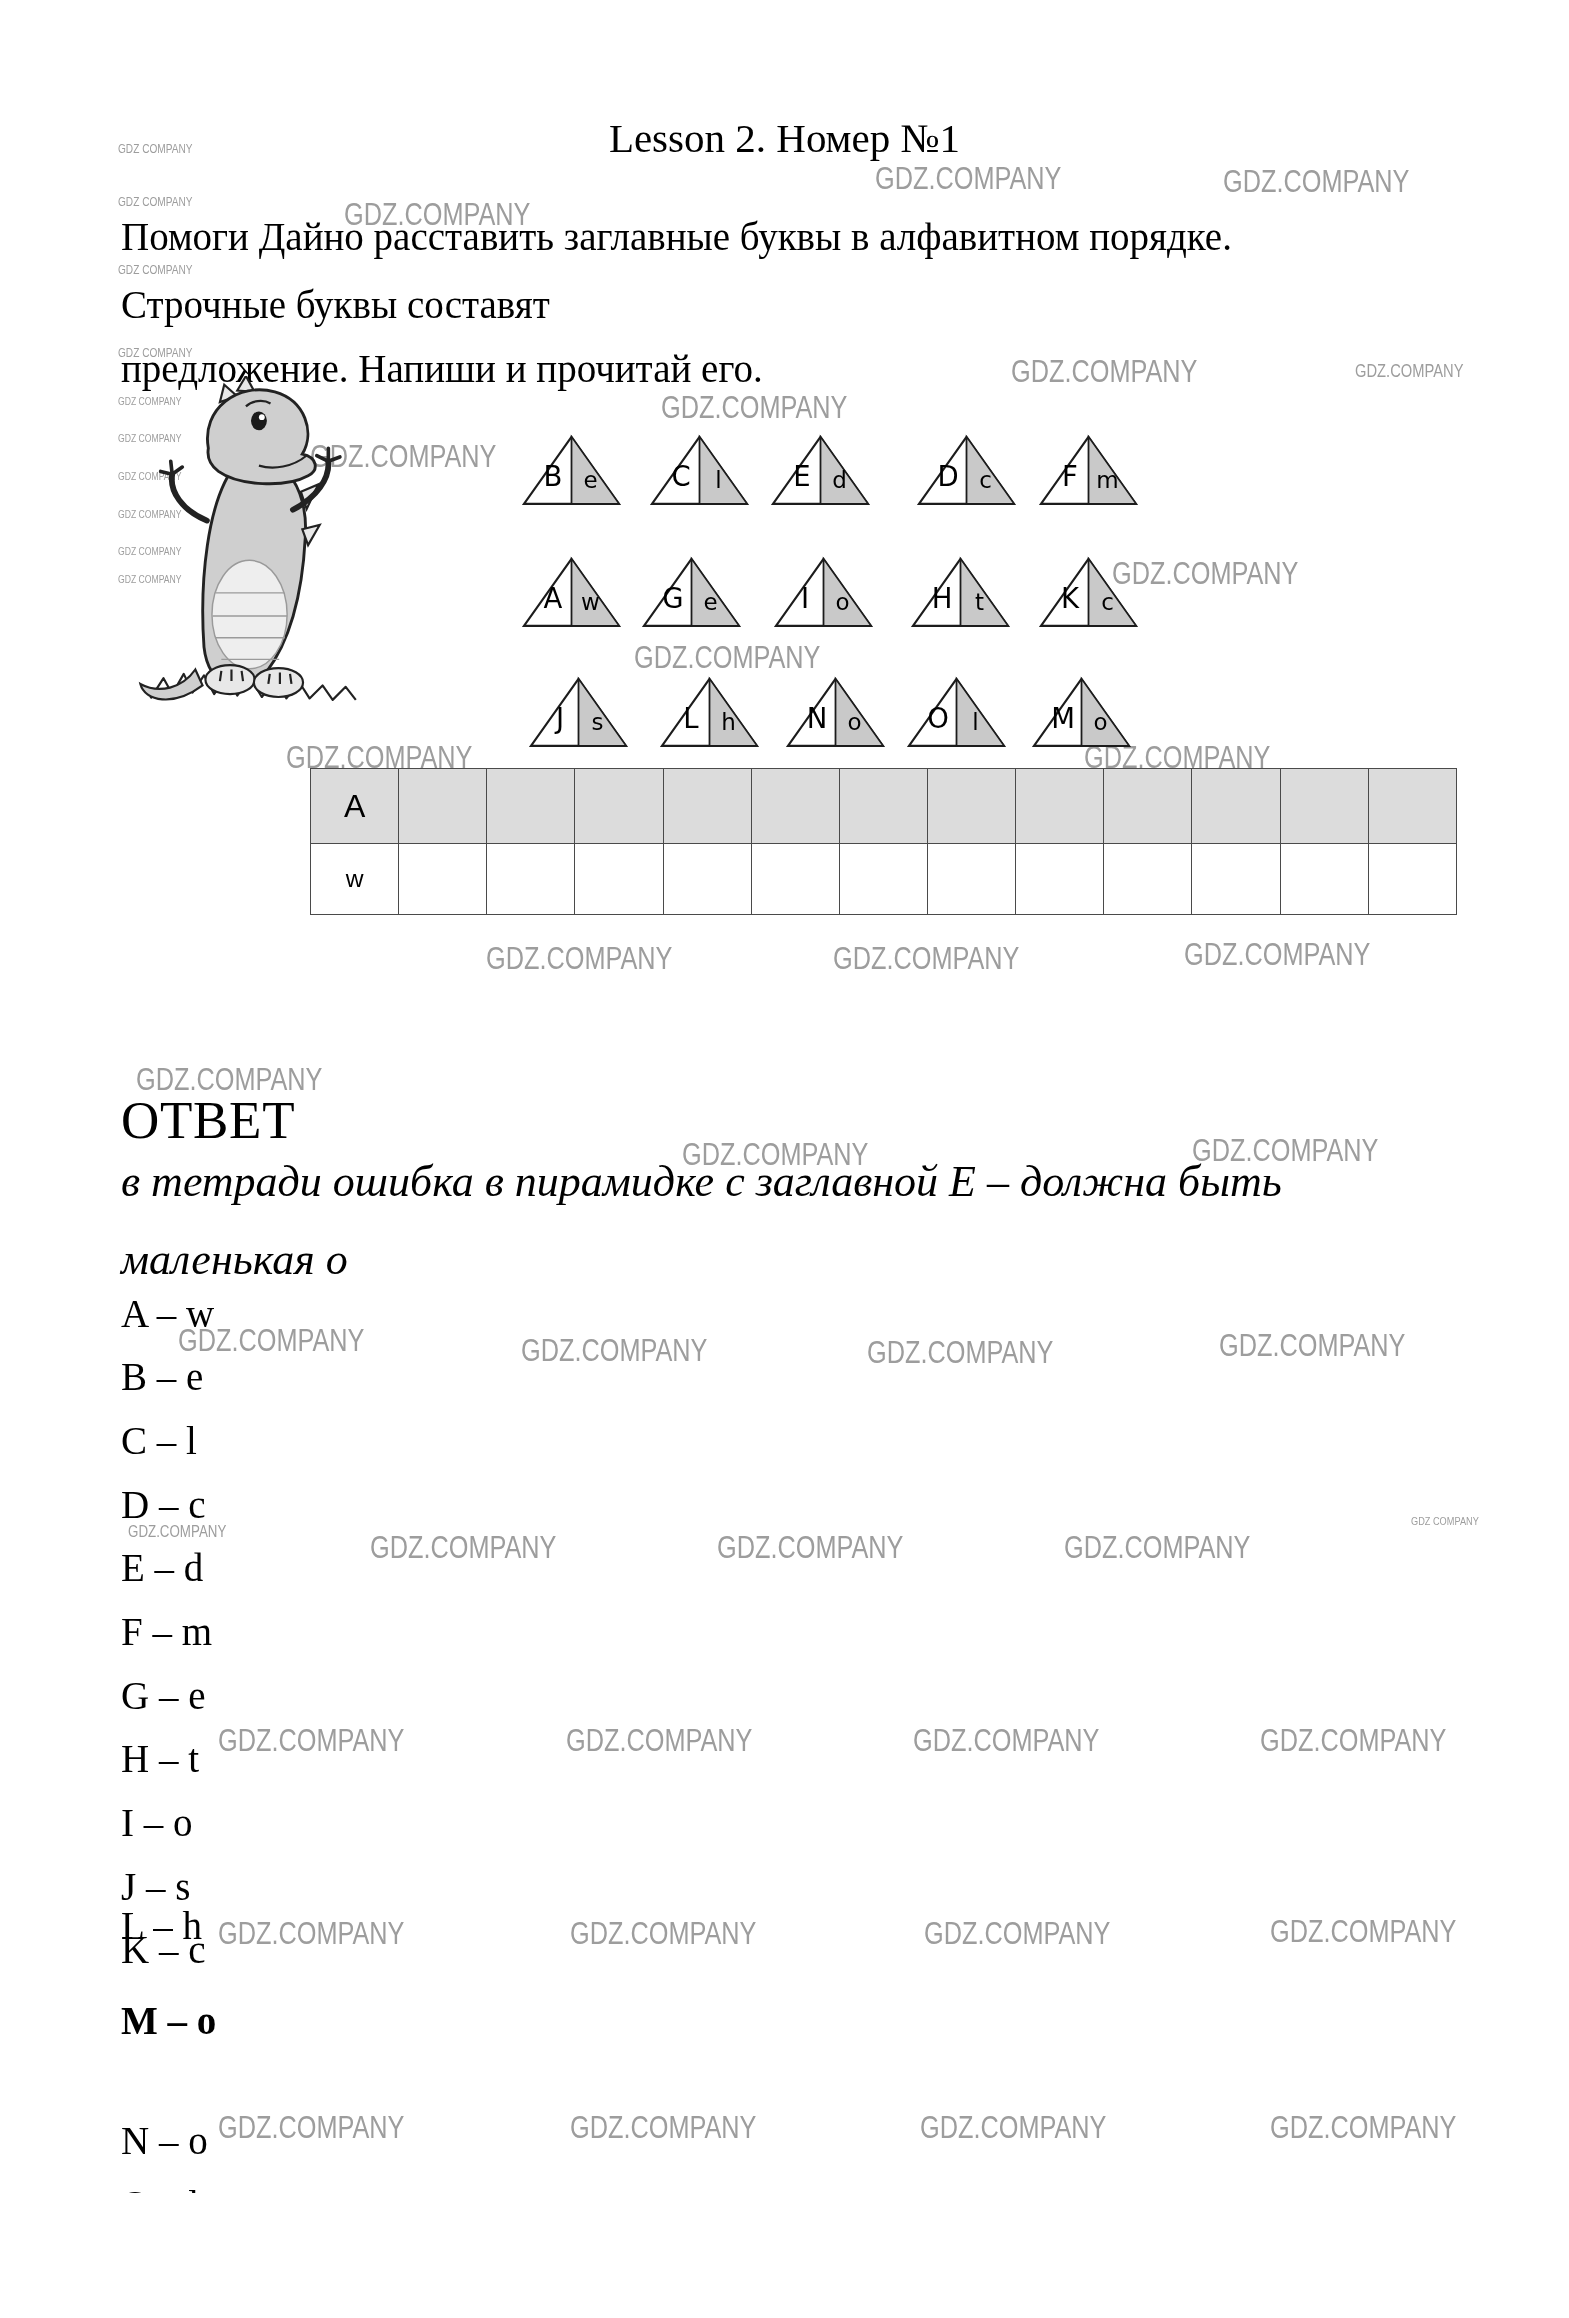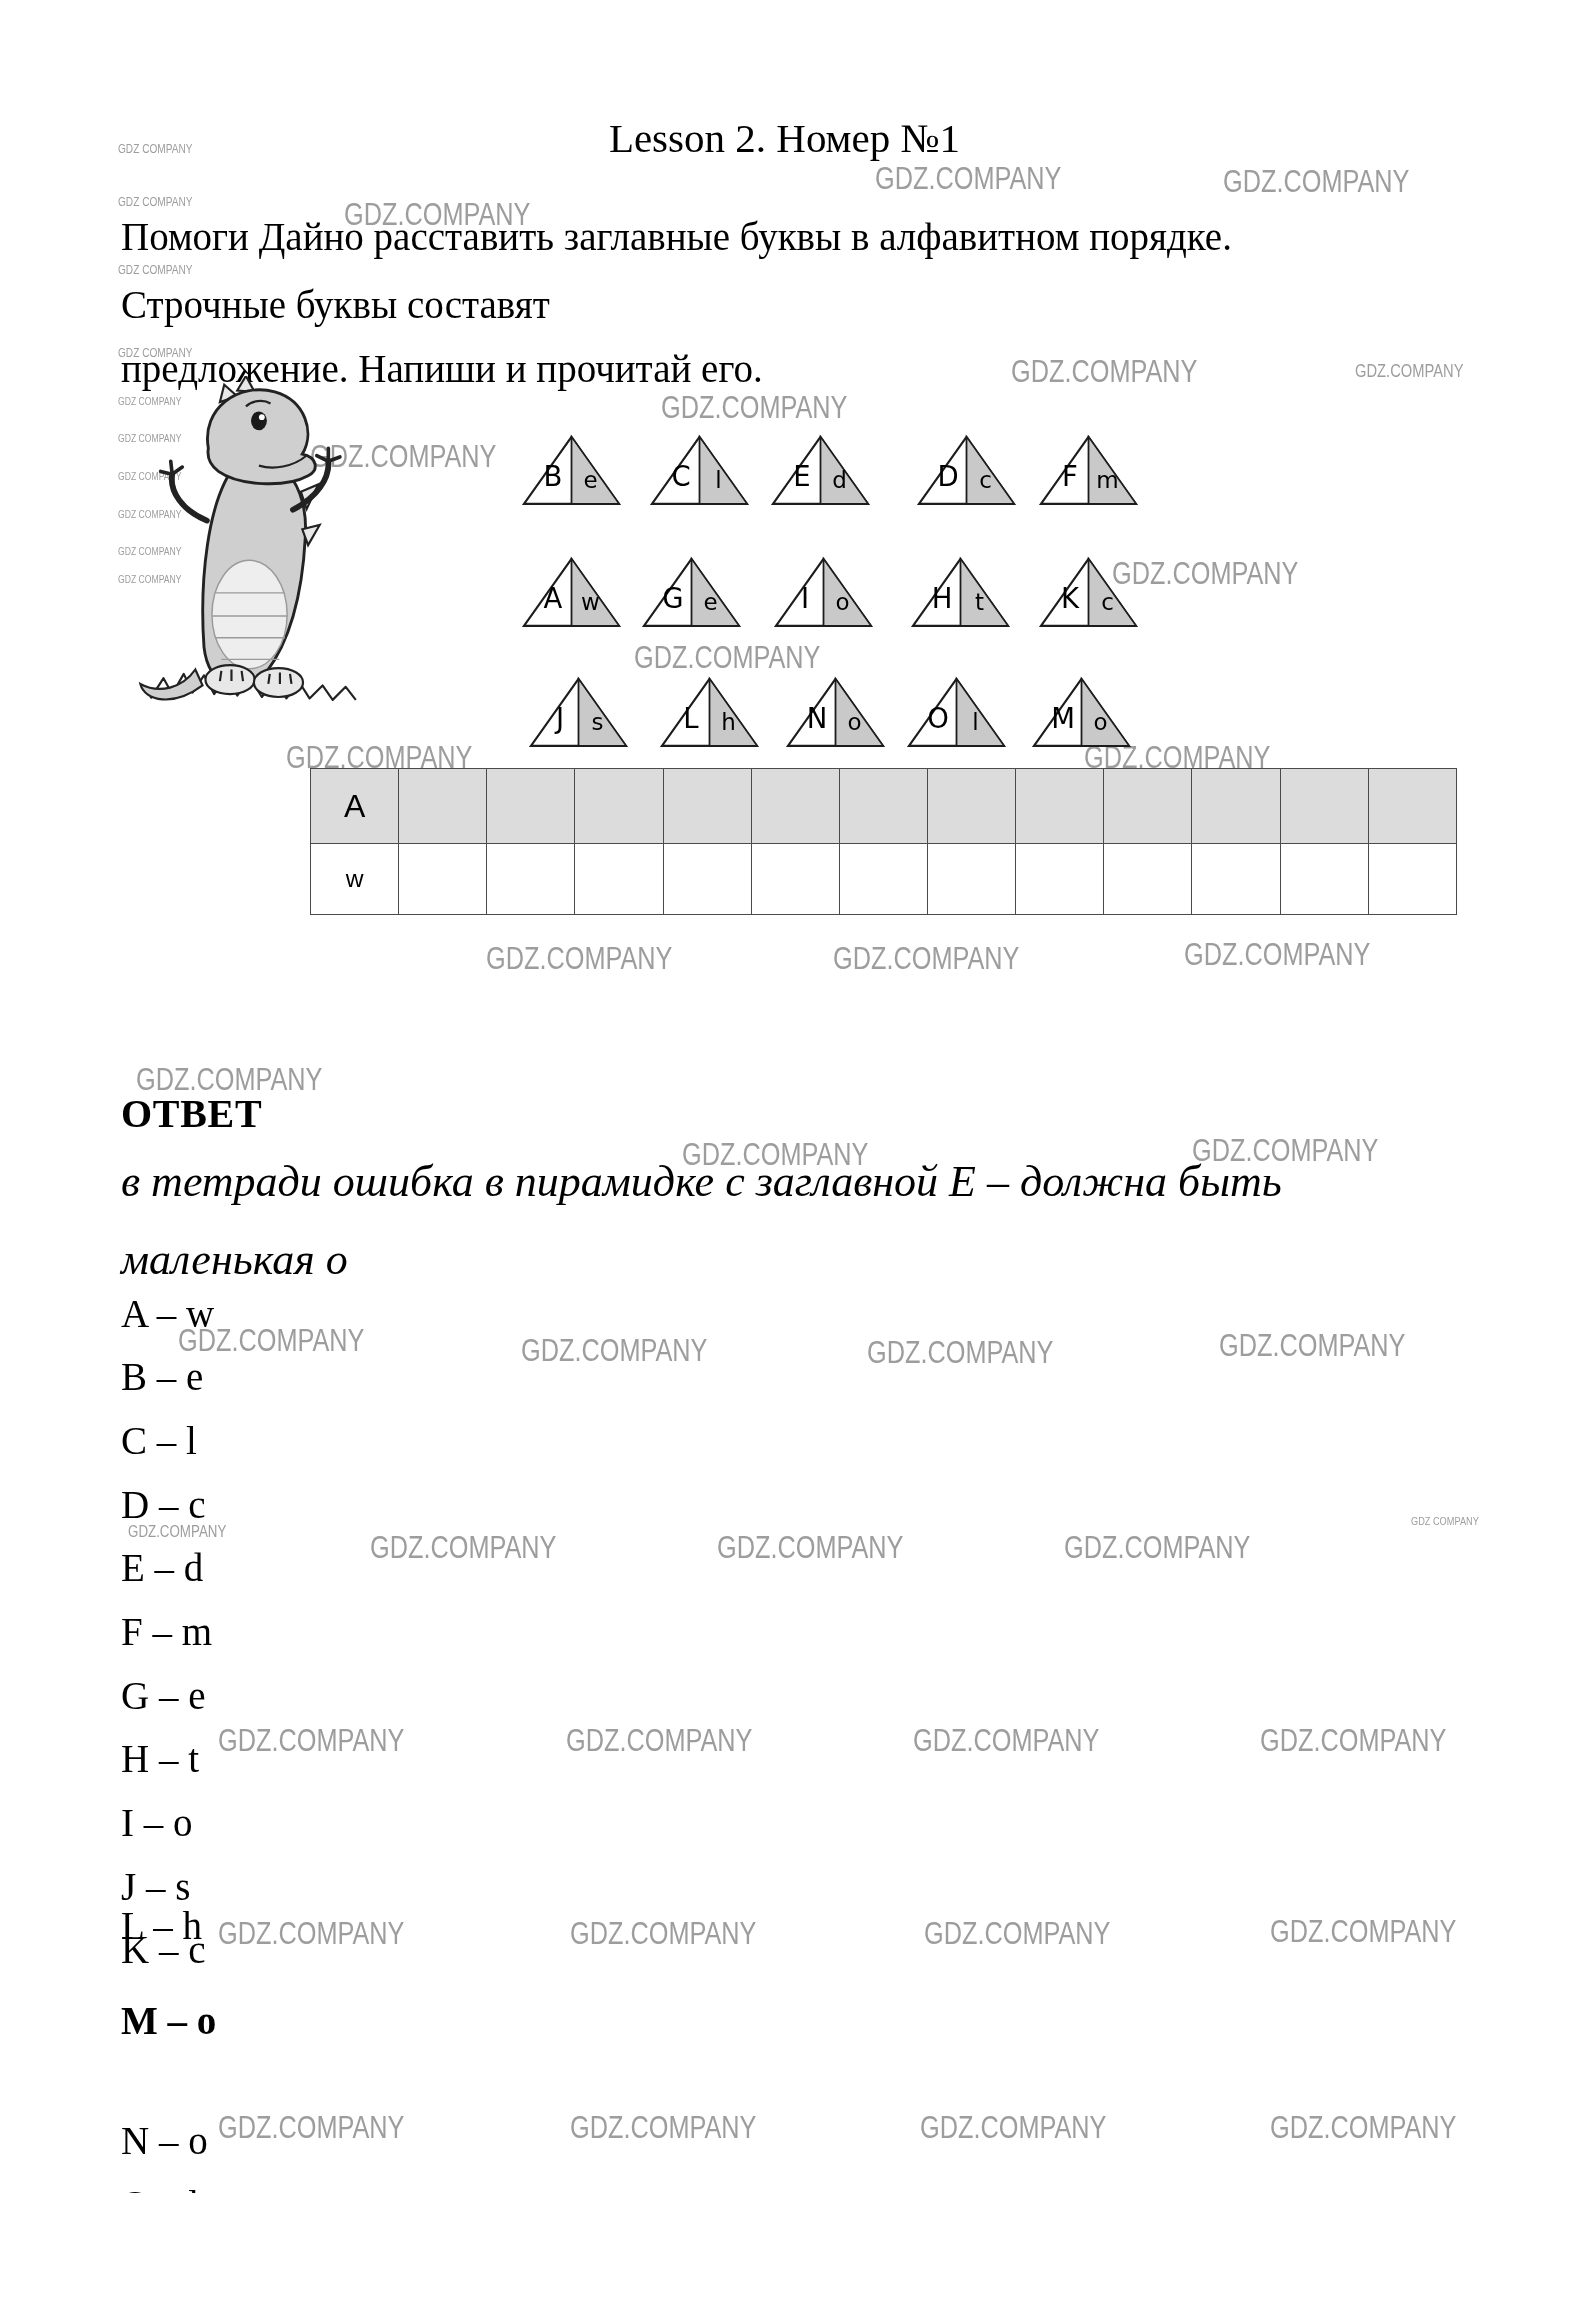--- a/index.html
+++ b/index.html
@@ -60,21 +60,21 @@
   }
   .grid tr.hdr td{background:#dcdcdc;height:75px;font-size:32px}
   .grid tr.bdy td{background:#ffffff;height:71px;font-size:24.6px}
 
   .solution-heading{
     position:absolute;top:978px;left:0;width:100%;
     text-align:center;font-size:41px;
   }
   .answer-heading{
     position:absolute;left:121px;top:1090px;
-    font-size:40px;font-weight:700;letter-spacing:0.7px;
+    font-size:53px;font-weight:400;letter-spacing:0.7px;
   }
   .note-line{position:absolute;left:121px;font-size:44px;font-style:italic;white-space:nowrap}
   .nl0{top:1156px}.nl1{top:1234px}
 
   .ans{position:absolute;left:121px;font-size:39px;white-space:nowrap}
 </style>
 </head>
 <body>
 
 <div class="page">

